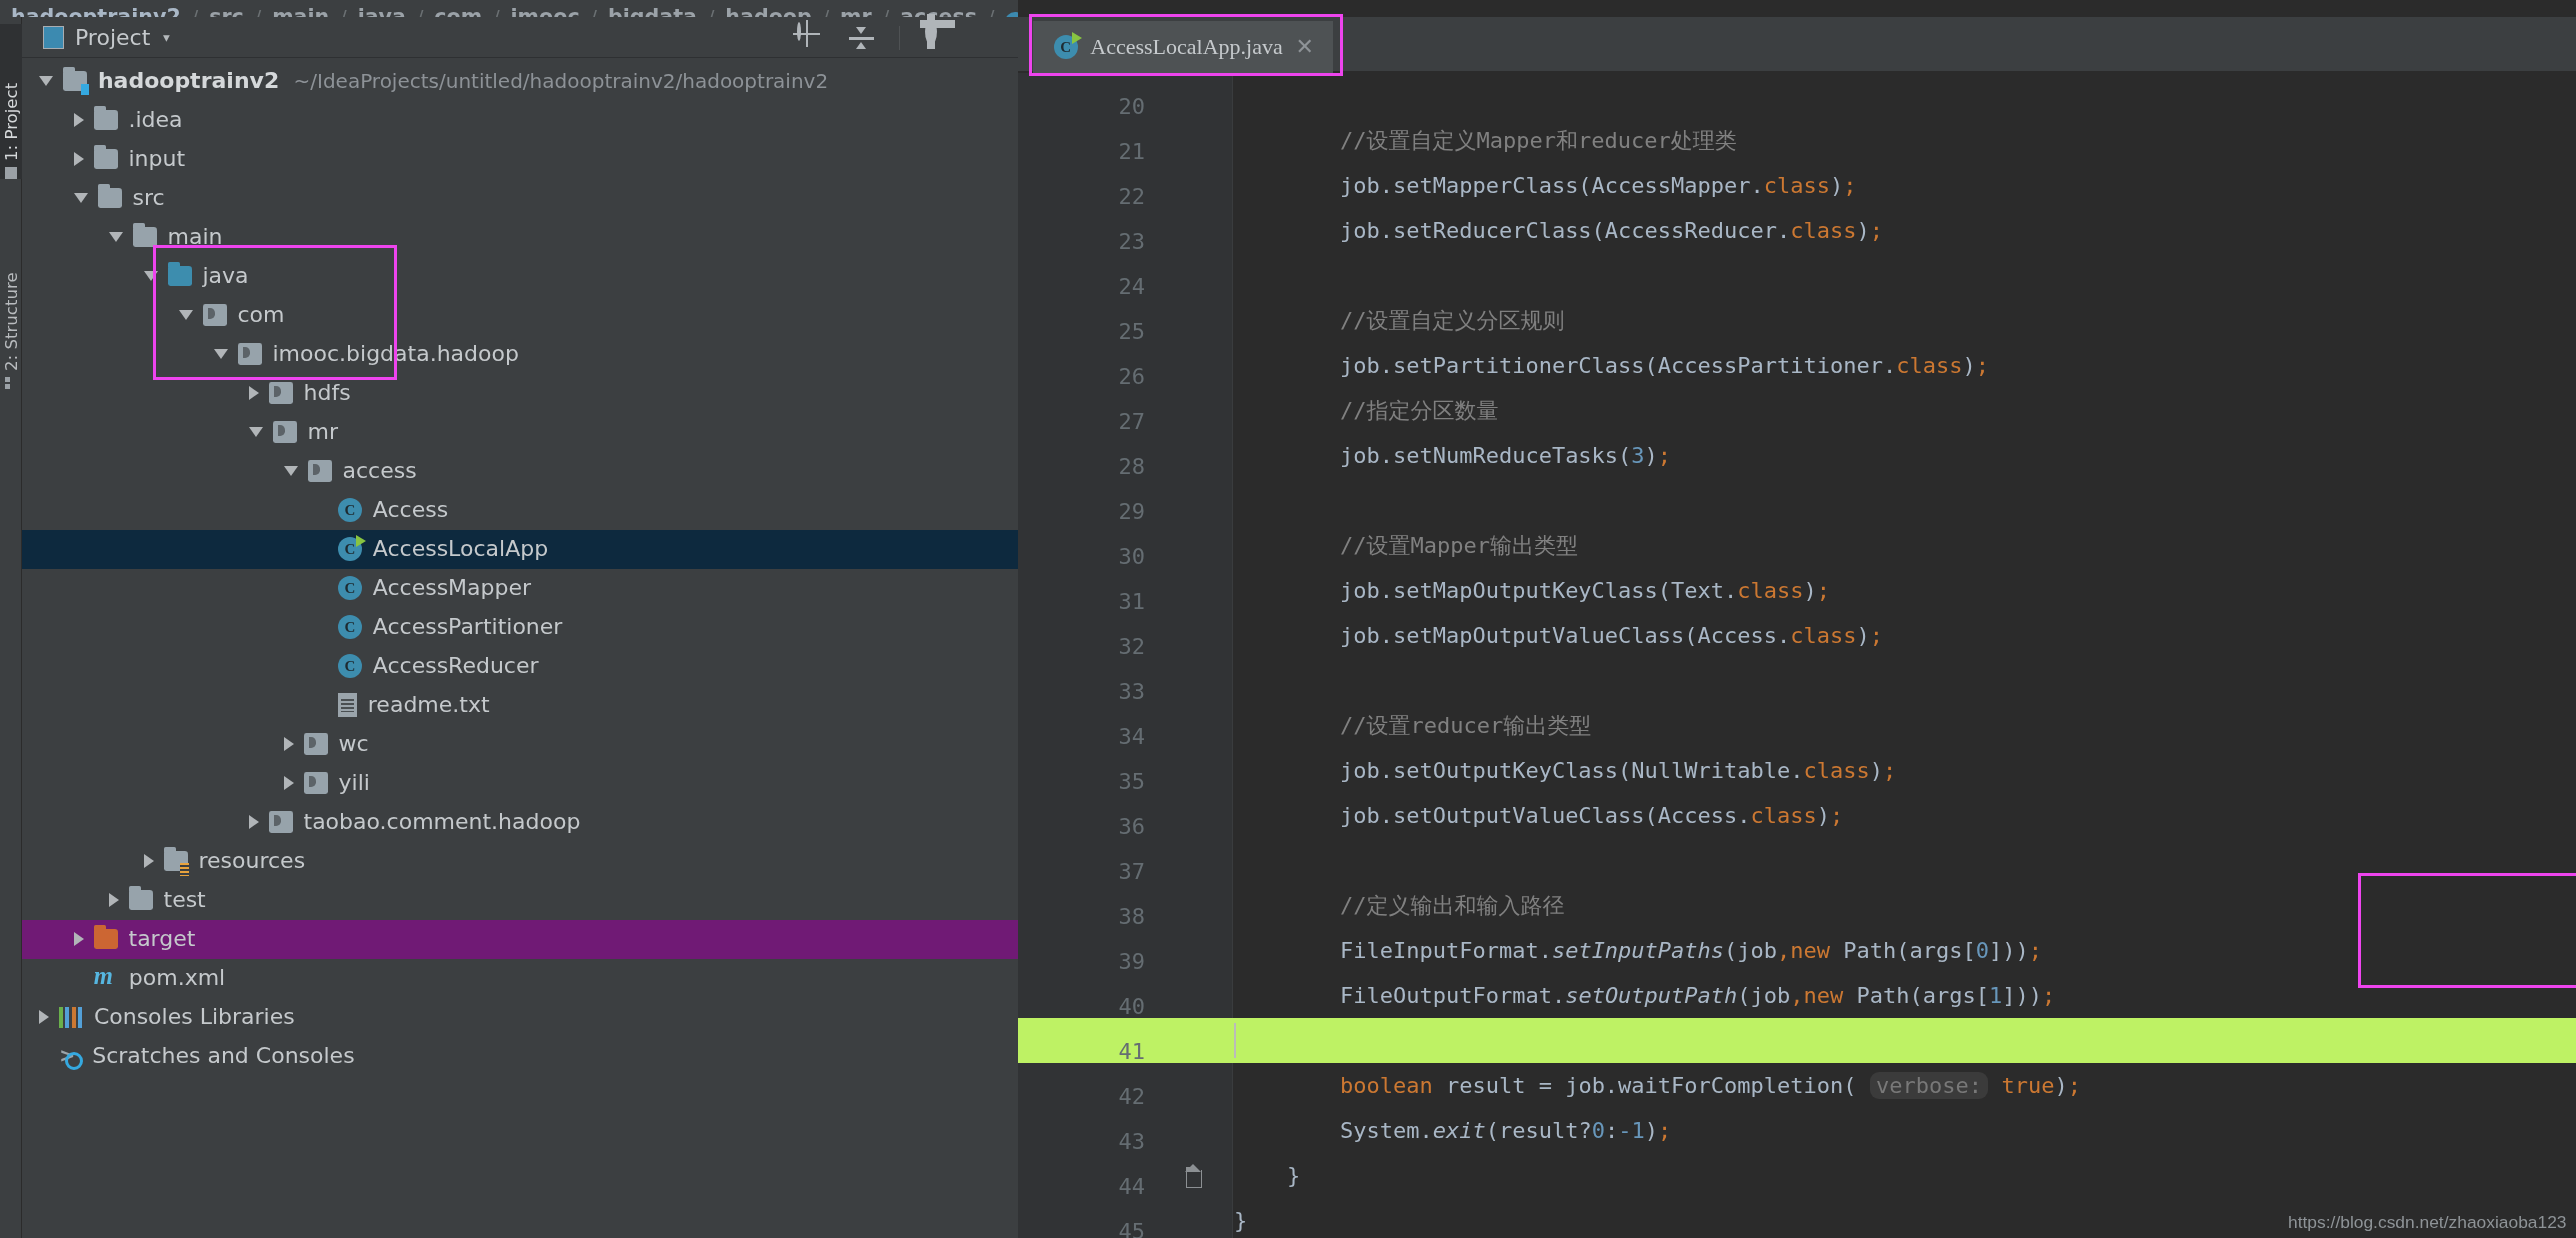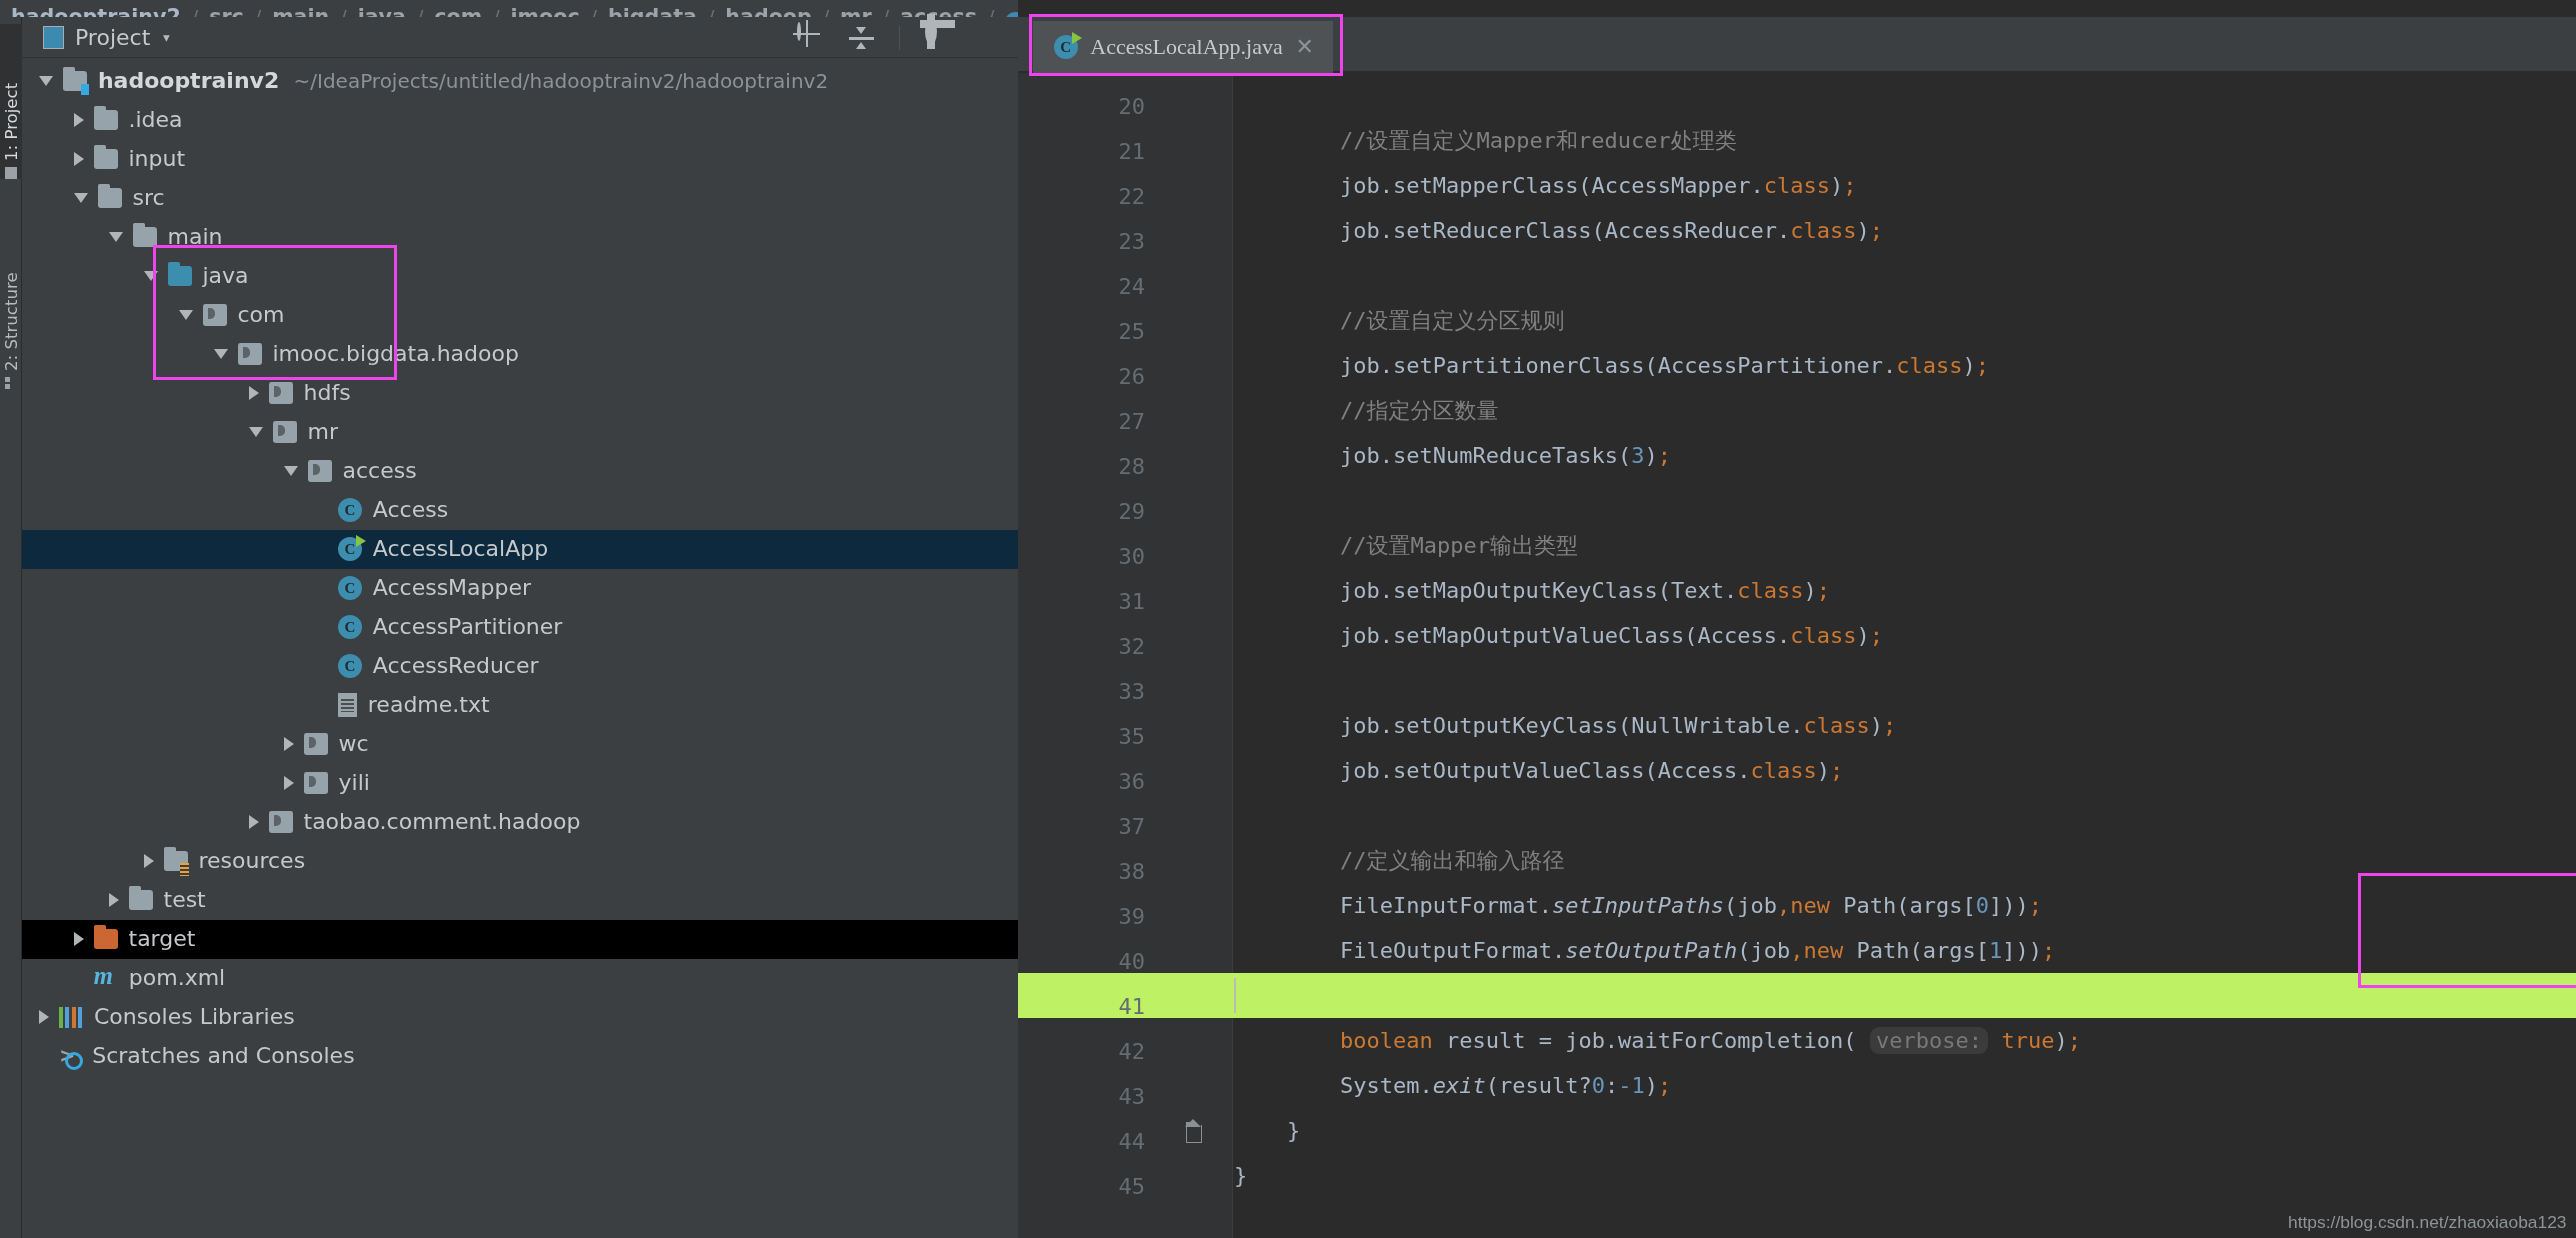--- a/index.html
+++ b/index.html
@@ -89,21 +89,21 @@
               background:#b0b5b9; }
   .ico-gear:after  { content:''; position:absolute; left:-10.3px; top:-4px; width:35px; height:8px;
               background:#b0b5b9; }
   .ico-minus { width: 25px; height: 4px; background: #b0b5b9; }
 
   
   .tree { position: relative; padding-top: 3.2px; }
   .trow { position: relative; height: 39px; display: flex; align-items: center;
           white-space: nowrap; }
   .trow.sel-blue { background: #0d293e; }
-  .trow.sel-olive { background: #000000; }
+  .trow.sel-olive { background: #701a75; }
   .arrow { width: 0; height: 0; flex: 0 0 auto; margin-right: 9.5px; }
   .arrow.right { border-left: 10.3px solid #b1b5b8; border-top: 7.1px solid transparent;
                  border-bottom: 7.1px solid transparent; }
   .arrow.down  { border-top: 10.3px solid #b1b5b8; border-left: 7.1px solid transparent;
                  border-right: 7.1px solid transparent; }
   .arrow.none  { width: 10.3px; height: 0.8px; }
   .t-label { color: #c5c9cc; font-size: 22px; line-height: 22px; }
   .t-label.bold { font-weight: bold; color: #d5d8da; }
   .t-path { color: #8d9297; font-size: 20px; margin-left: 14.3px; }
 
@@ -510,20 +510,24 @@
           </div>
           <div class="cline">
             <span class="lnum">32</span>
             <span class="ctext"><span>        job.setMapOutputValueClass(Access.</span><span class="kw">class</span><span>)</span><span class="kw">;</span></span>
           </div>
           <div class="cline">
             <span class="lnum">33</span>
             <span class="ctext"></span>
           </div>
           <div class="cline">
+            <span class="lnum">34</span>
+            <span class="ctext"><span class="cm">        //设置reducer输出类型</span></span>
+          </div>
+          <div class="cline">
             <span class="lnum">35</span>
             <span class="ctext"><span>        job.setOutputKeyClass(NullWritable.</span><span class="kw">class</span><span>)</span><span class="kw">;</span></span>
           </div>
           <div class="cline">
             <span class="lnum">36</span>
             <span class="ctext"><span>        job.setOutputValueClass(Access.</span><span class="kw">class</span><span>)</span><span class="kw">;</span></span>
           </div>
           <div class="cline">
             <span class="lnum">37</span>
             <span class="ctext"></span>

